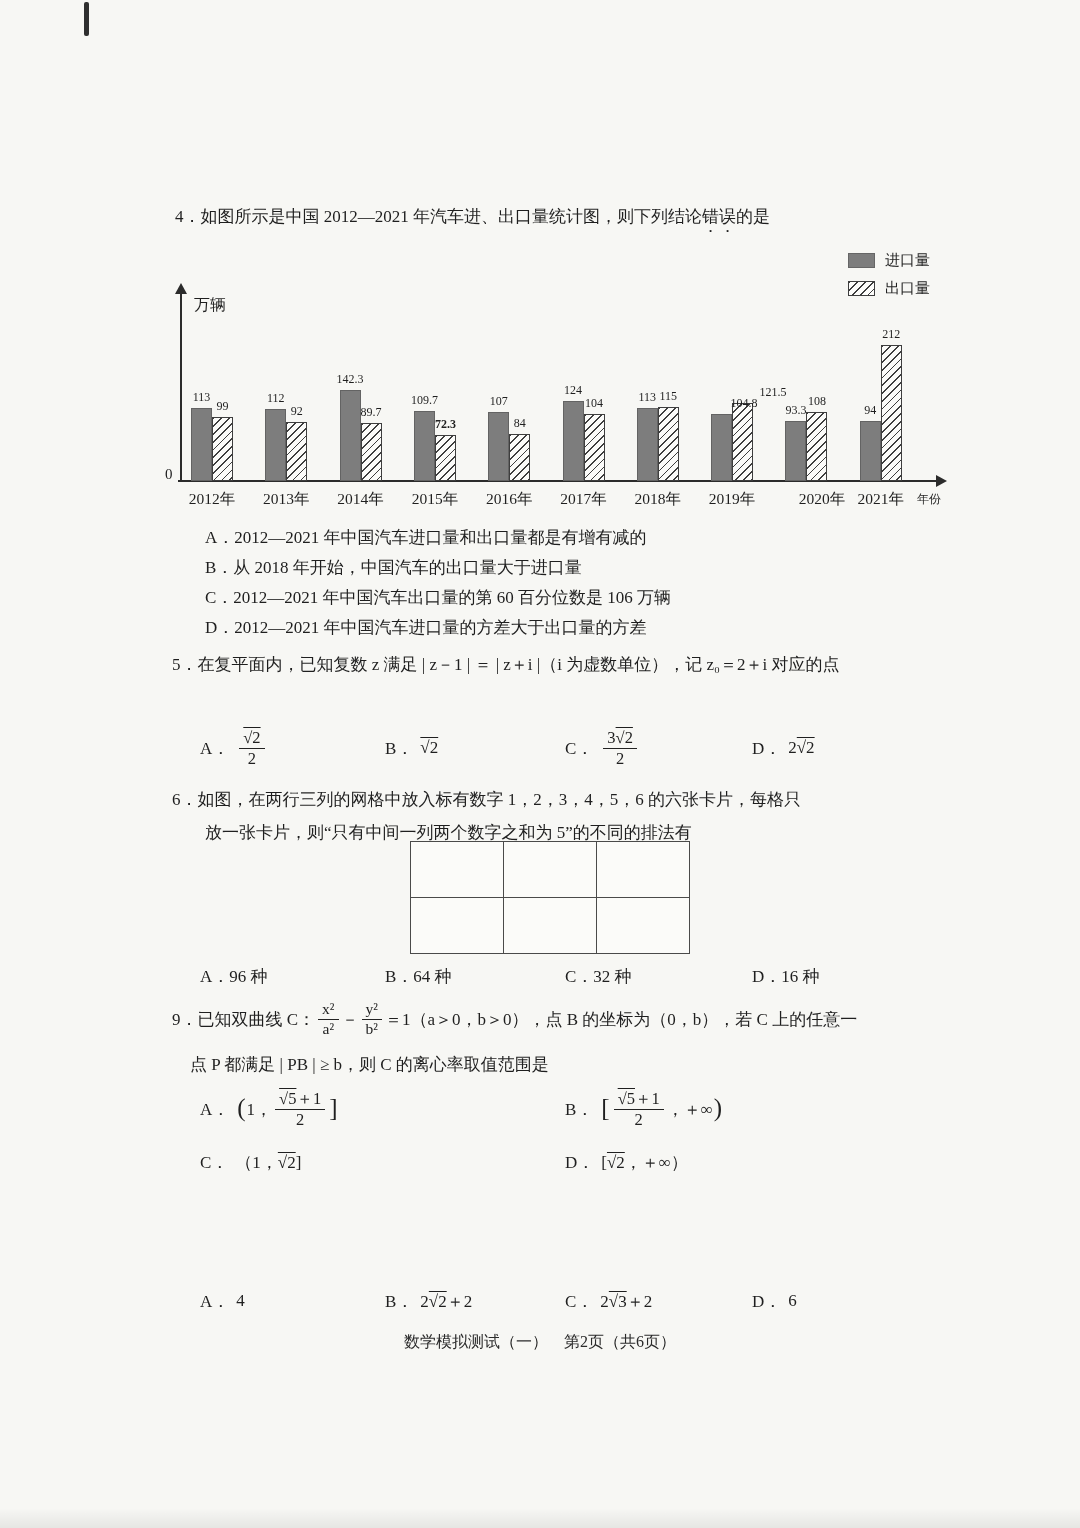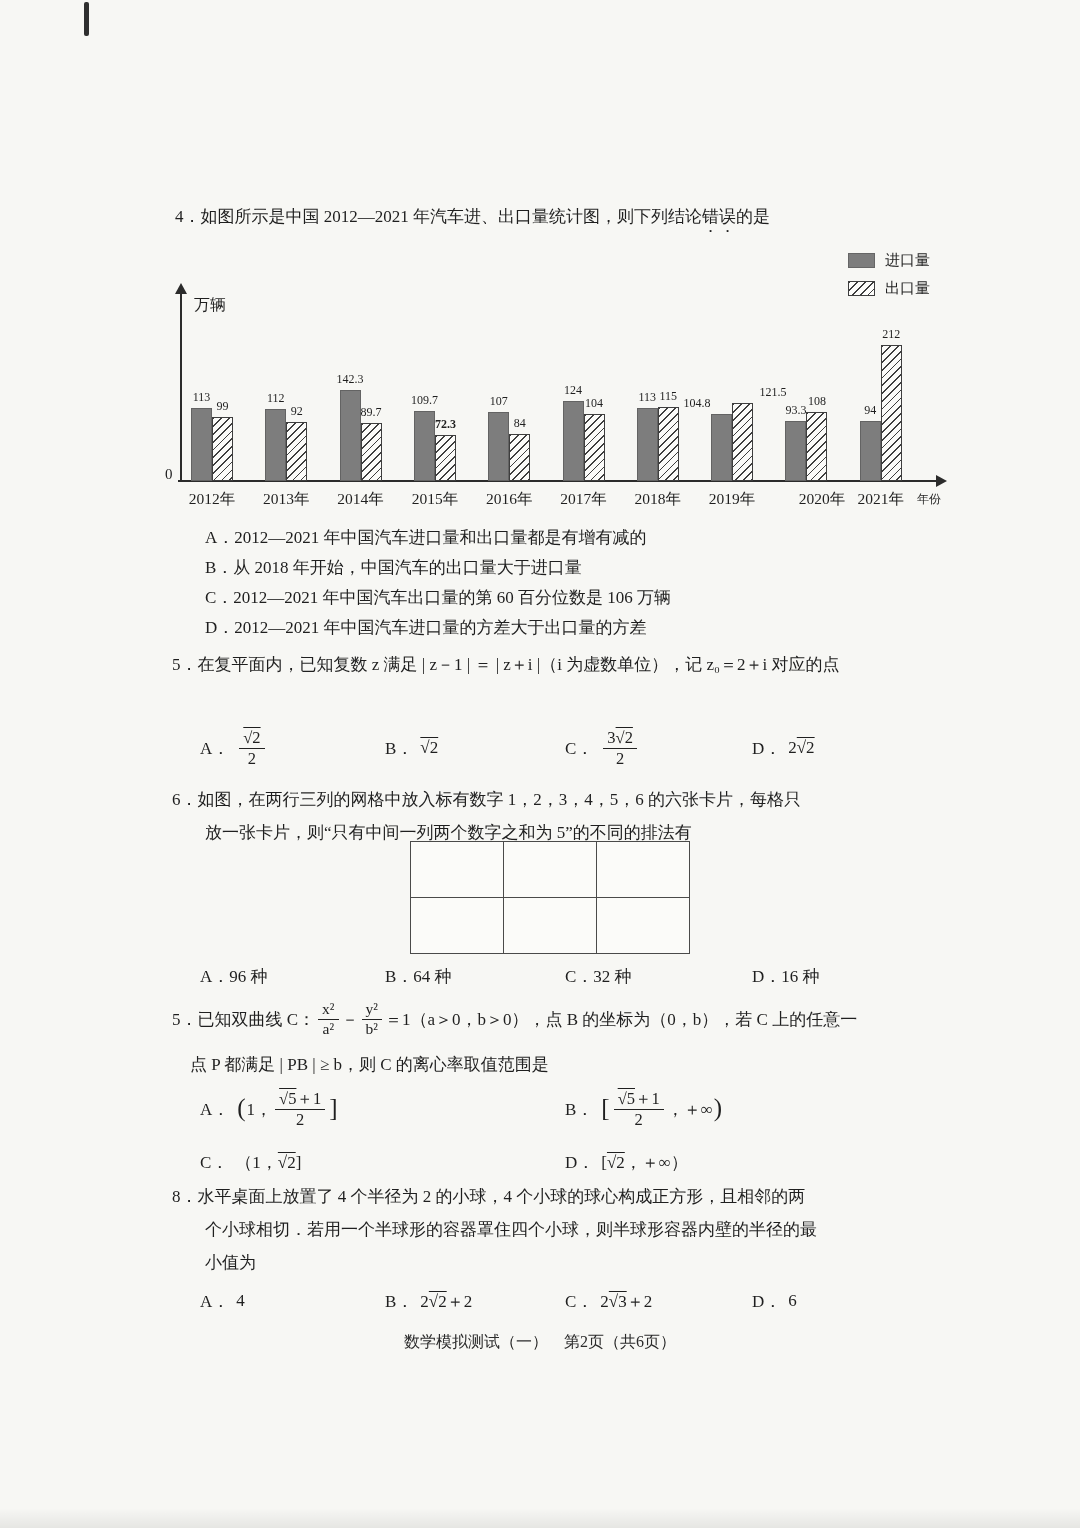--- a/index.html
+++ b/index.html
@@ -125,21 +125,21 @@
         <div class="bar-label" style="left: 387px; top: 138.392px; width: 52px;">124</div>
         <div class="bar-label" style="left: 408px; top: 151.232px; width: 52px;">104</div>
         <div class="tick-label" style="left: 389.5px; top: 244px; width: 68px;">2017年</div>
         <div class="bar bar-import" style="left: 476.8px; top: 163.454px; width: 21px; height: 72.546px;"></div>
         <div class="bar bar-export" style="left: 497.8px; top: 162.17px; width: 21px; height: 73.83px;"></div>
         <div class="bar-label" style="left: 461.3px; top: 145.454px; width: 52px;">113</div>
         <div class="bar-label" style="left: 482.3px; top: 144.17px; width: 52px;">115</div>
         <div class="tick-label" style="left: 463.8px; top: 244px; width: 68px;">2018年</div>
         <div class="bar bar-import" style="left: 551.1px; top: 168.718px; width: 21px; height: 67.2816px;"></div>
         <div class="bar bar-export" style="left: 572.1px; top: 157.997px; width: 21px; height: 78.003px;"></div>
-        <div class="bar-label" style="left: 511px; top: 150.718px; width: 52px;">104.8</div>
+        <div class="bar-label" style="left: 558px; top: 150.718px; width: 52px;">104.8</div>
         <div class="bar-label" style="left: 587px; top: 139.997px; width: 52px;">121.5</div>
         <div class="tick-label" style="left: 538.1px; top: 244px; width: 68px;">2019年</div>
         <div class="bar bar-import" style="left: 625.4px; top: 176.101px; width: 21px; height: 59.8986px;"></div>
         <div class="bar bar-export" style="left: 646.4px; top: 166.664px; width: 21px; height: 69.336px;"></div>
         <div class="bar-label" style="left: 609.9px; top: 158.101px; width: 52px;">93.3</div>
         <div class="bar-label" style="left: 630.9px; top: 148.664px; width: 52px;">108</div>
         <div class="tick-label" style="left: 628px; top: 244px; width: 68px;">2020年</div>
         <div class="bar bar-import" style="left: 699.7px; top: 175.652px; width: 21px; height: 60.348px;"></div>
         <div class="bar bar-export" style="left: 720.7px; top: 99.896px; width: 21px; height: 136.104px;"></div>
         <div class="bar-label" style="left: 684.2px; top: 157.652px; width: 52px;">94</div>
@@ -199,21 +199,21 @@
   </div>
 
   <div class="abs opt-row" style="left:200px;top:960px;height:32px;">
     <div class="opt-col" style="width:185px;">A．96 种</div>
     <div class="opt-col" style="width:180px;">B．64 种</div>
     <div class="opt-col" style="width:187px;">C．32 种</div>
     <div class="opt-col">D．16 种</div>
   </div>
 
   <div class="abs opt-row" style="left:172px;top:995px;height:48px;">
-    <span>5．已知双曲线 C：</span>
+    <span>9．已知双曲线 C：</span>
     <span class="frac fsmall">
         <span class="num">x²</span>
         <span class="den">a²</span>
       </span>
     <span>－</span>
     <span class="frac fsmall">
         <span class="num">y²</span>
         <span class="den">b²</span>
       </span>
     <span>＝1（a＞0，b＞0），点 B 的坐标为（0，b），若 C 上的任意一</span>
@@ -249,25 +249,20 @@
     <div class="opt-col" style="width:365px;">
       <span>C．</span>
       <span><span>（1，</span><span class="sqrt">√2</span><span>]</span></span>
     </div>
     <div class="opt-col">
       <span>D．</span>
       <span><span>[</span><span class="sqrt">√2</span><span>，＋∞）</span></span>
     </div>
   </div>
 
-  <div class="abs stem" style="left:172px;top:1180px;">
-    <div>8．水平桌面上放置了 4 个半径为 2 的小球，4 个小球的球心构成正方形，且相邻的两</div>
-    <div class="indent">个小球相切．若用一个半球形的容器罩住四个小球，则半球形容器内壁的半径的最</div>
-    <div class="indent">小值为</div>
-  </div>
 
   <div class="abs opt-row" style="left:200px;top:1285px;height:32px;">
     <div class="opt-col" style="width:185px;">
       <span>A．</span>
       <span>4</span>
     </div>
     <div class="opt-col" style="width:180px;">
       <span>B．</span>
       <span><span>2</span><span class="sqrt">√2</span><span>＋2</span></span>
     </div>

